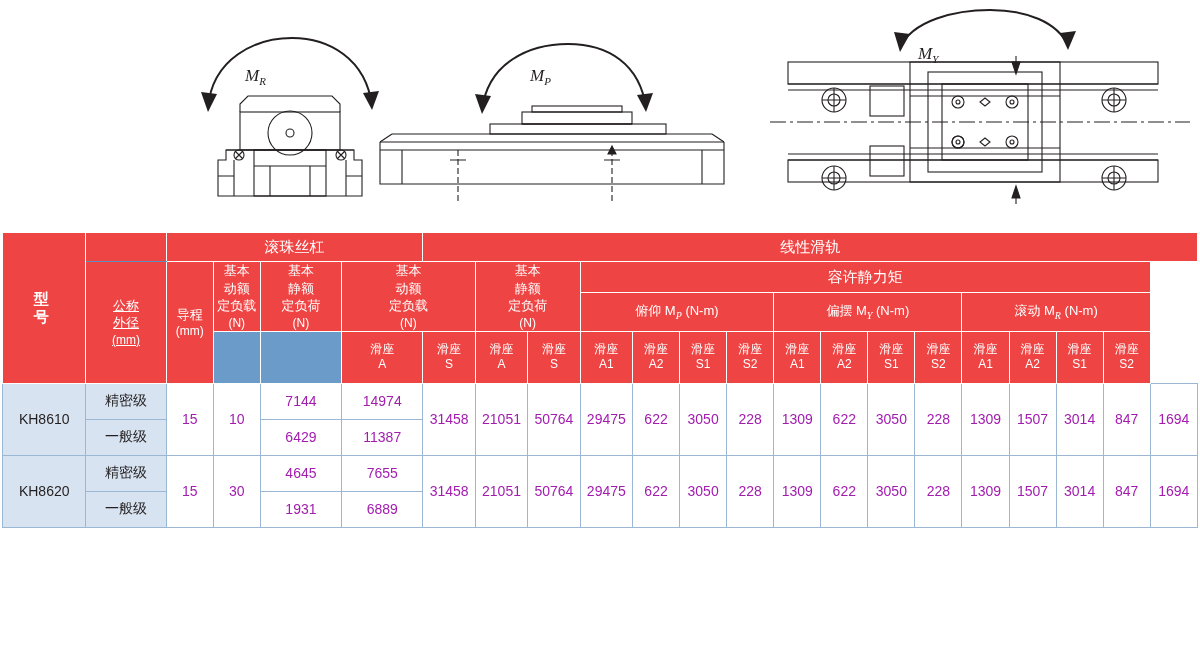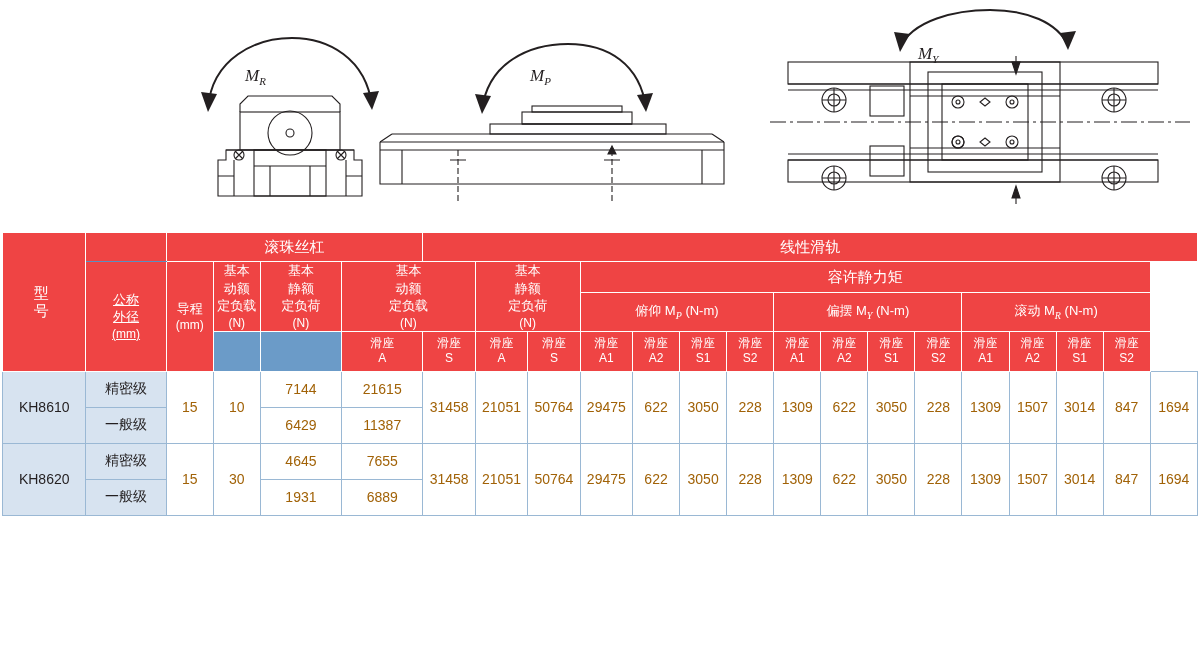--- a/index.html
+++ b/index.html
@@ -40,21 +40,21 @@
   }
   thead td{
     background:#ef4444;
     color:#ffffff;
     font-weight:normal;
     line-height:1.18;
   }
   thead td.hdr-lite{background:#6b9bc8;}
   tbody td{
     background:#ffffff;
-    color:#a16207;
+    color:#a21caf;
     border:1px solid #9ab8d4;
   }
   tbody td.nameCell{
     background:#d7e3f0;
     color:#231f20;
     font-size:14px;
   }
   tbody td.gradeCell{
     background:#d7e3f0;
     color:#231f20;
@@ -224,21 +224,21 @@
         <col style="width:44px">
       <col style="width:44px">
         <col style="width:44px">
         <col style="width:44px">
         <col style="width:44px">
     </colgroup>
 
     <thead>
 
       <tr>
-        <td rowspan="4" class="hdrTitle" style="letter-spacing:6px;">型　　号</td>
+        <td rowspan="4" class="hdrTitle" style="letter-spacing:6px;font-weight:bold;">型　　号</td>
         <td colspan="1" style="border-bottom-color:#5b8fc0"></td>
         <td colspan="4" class="hdrTitle" style="height:28px;">滚珠丝杠</td>
         <td colspan="16" class="hdrTitle">线性滑轨</td>
       </tr>
 
       <tr>
 
         <td rowspan="3" class="small" style="line-height:1.35;text-decoration:underline;">
           <div>公称</div>
           <div>外径</div>
@@ -283,21 +283,21 @@
         <td colspan="4" class="small">
           <span>偏摆 M</span><sub class="sub ital">Y</sub>
           <span>(N-m)</span>
         </td>
         <td colspan="4" class="small">
           <span>滚动 M</span><sub class="sub ital">R</sub>
           <span>(N-m)</span>
         </td>
       </tr>
 
-      <tr style="height:40px;">
+      <tr style="height:52px;">
         <td class="hdr-lite"></td>
         <td class="hdr-lite"></td>
         <td class="tiny" style="line-height:1.25;">
           <div>滑座</div>
             <div>A</div>
         </td>
         <td class="tiny" style="line-height:1.25;">
           <div>滑座</div>
             <div>S</div>
         </td>
@@ -364,21 +364,21 @@
     </thead>
 
     <tbody>
 
       <tr style="height:36px;">
         <td rowspan="2" class="nameCell">KH8610</td>
         <td class="gradeCell">精密级</td>
         <td rowspan="2">15</td>
         <td rowspan="2">10</td>
         <td>7144</td>
-        <td>21615</td>
+        <td>14974</td>
         <td rowspan="2">31458</td>
         <td rowspan="2">21051</td>
         <td rowspan="2">50764</td>
         <td rowspan="2">29475</td>
         <td rowspan="2">622</td>
         <td rowspan="2">3050</td>
         <td rowspan="2">228</td>
         <td rowspan="2">1309</td>
         <td rowspan="2">622</td>
         <td rowspan="2">3050</td>

